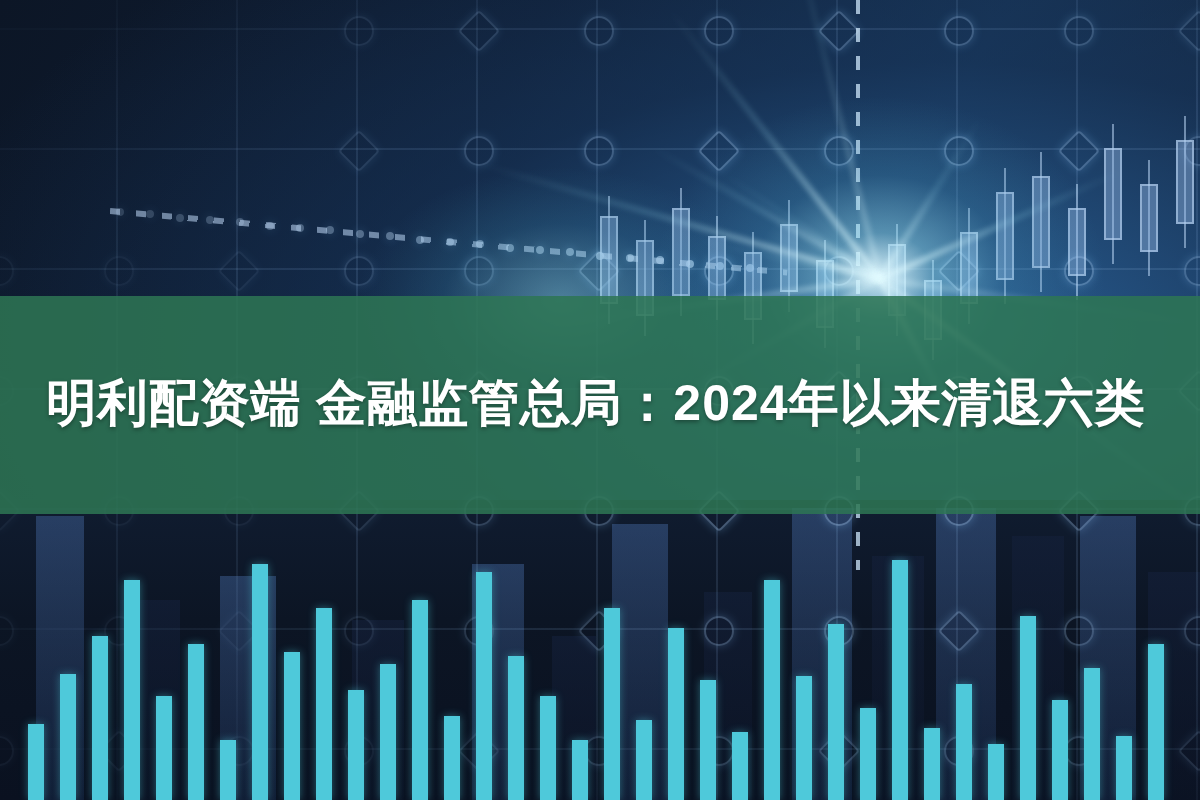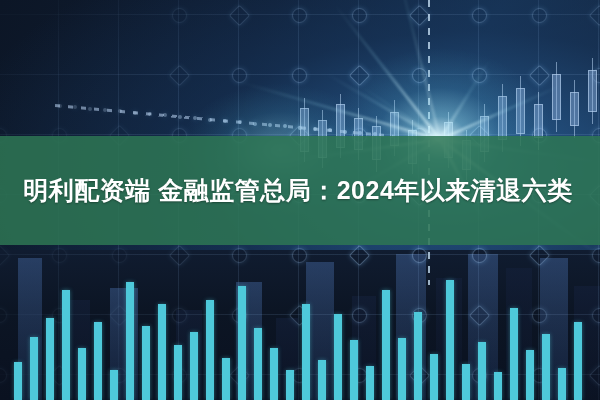--- a/index.html
+++ b/index.html
@@ -77,21 +77,21 @@
     position:absolute;left:55px;top:104px;width:340px;height:3px;
     transform:rotate(5.2deg);transform-origin:0 50%;
     background:repeating-linear-gradient(90deg, rgba(190,215,245,0.55) 0 5px, rgba(0,0,0,0) 5px 13px);
   }
 
   
   .vb{position:absolute;bottom:0;width:8px;background:#4ec9da;box-shadow:0 0 4px rgba(78,201,218,0.45);}
 
   
   #banner{
-    position:absolute;left:0;right:0;top:136px;height:109px;
+    position:absolute;left:0;right:0;top:148px;height:109px;
     background:rgba(45,118,84,0.86);
     display:flex;flex-direction:column;
     align-items:center;justify-content:center;
     gap:20px;
   }
   #banner .line{
     color:#ffffff;
     font-size:25px;font-weight:bold;
     letter-spacing:.5px;line-height:1.22;
     white-space:nowrap;

